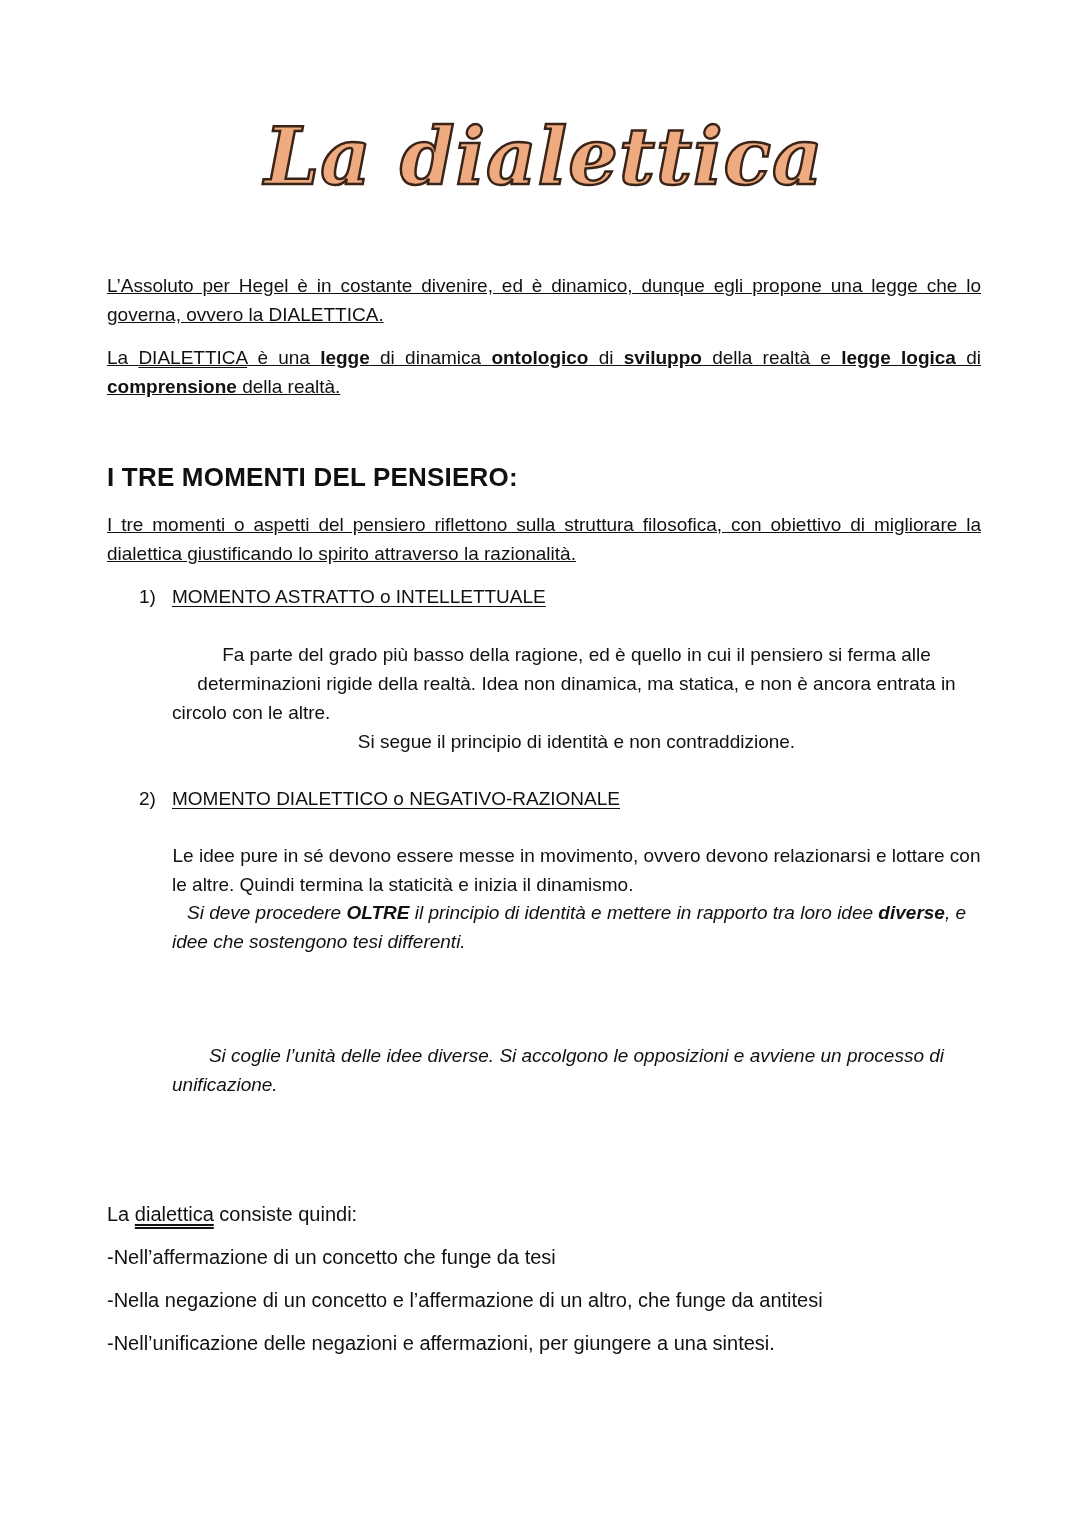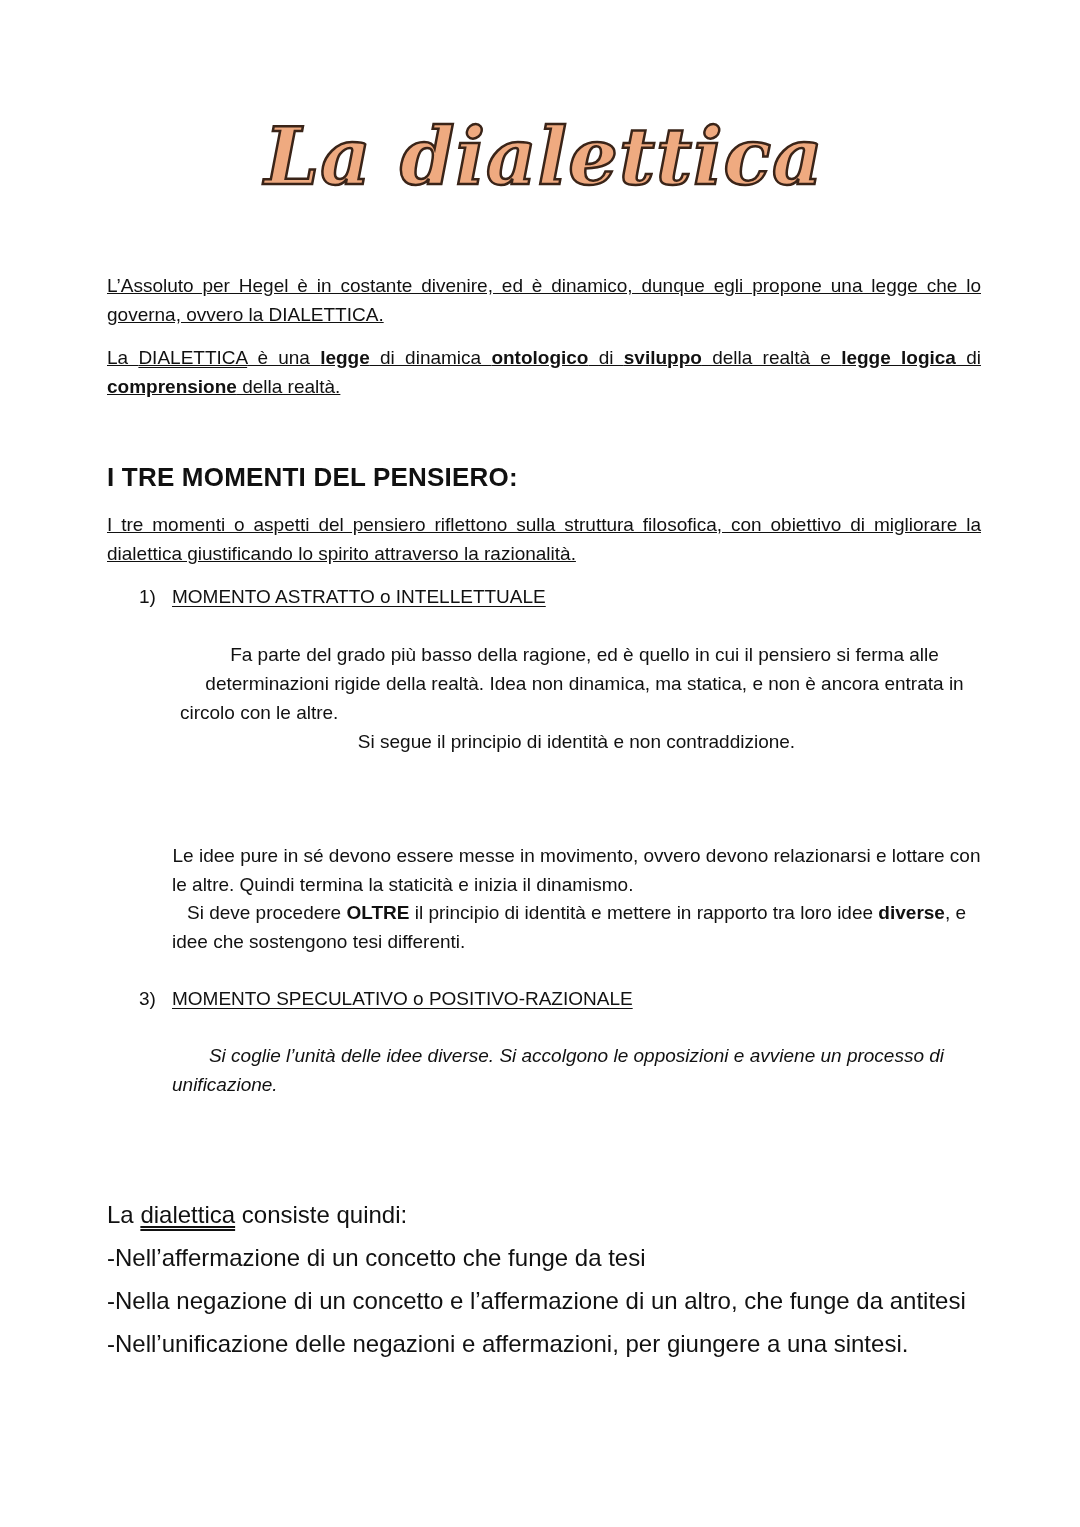--- a/index.html
+++ b/index.html
@@ -71,21 +71,21 @@
       font-size: 19px;
       line-height: 29px;
     }
     .item-num {
       display: inline-block;
       width: 33px;
     }
     .line {
       position: absolute;
       left: 103px;
-      font-size: 24px;
+      font-size: 20px;
       line-height: 29px;
       white-space: nowrap;
     }
   </style>
 </head>
 <body>
 
 <div class="page">
 
   <div class="title">La dialettica</div>
@@ -96,31 +96,31 @@
     <span>La </span><span class="u">DIALETTICA</span><span> è una </span><b>legge</b><span> di dinamica </span><b>ontologico</b><span> di </span><b>sviluppo</b><span> della realtà e </span><b>legge logica</b><span> di </span><b>comprensione</b><span> della realtà.</span>
   </div>
 
   <div class="heading">I TRE MOMENTI DEL PENSIERO:</div>
 
   <div class="block justify" style="top:510px;">I tre momenti o aspetti del pensiero riflettono sulla struttura filosofica, con obiettivo di migliorare la dialettica giustificando lo spirito attraverso la razionalità.</div>
 
   <div class="item-head" style="top:582px;">
     <span class="item-num">1)</span><span class="u">MOMENTO ASTRATTO o INTELLETTUALE</span>
   </div>
-  <div class="indent justify" style="top:640px;margin-left:8px;">Fa parte del grado più basso della ragione, ed è quello in cui il pensiero si ferma alle determinazioni rigide della realtà. Idea non dinamica, ma statica, e non è ancora entrata in circolo con le altre.</div>
+  <div class="indent justify" style="top:640px;">Fa parte del grado più basso della ragione, ed è quello in cui il pensiero si ferma alle determinazioni rigide della realtà. Idea non dinamica, ma statica, e non è ancora entrata in circolo con le altre.</div>
   <div class="indent" style="top:727px;">Si segue il principio di identità e non contraddizione.</div>
 
+  <div class="item-head" style="top:784px;">
+    <span class="item-num">2)</span><span class="u">MOMENTO DIALETTICO o NEGATIVO-RAZIONALE</span>
+  </div>
   <div class="indent justify" style="top:841px;">Le idee pure in sé devono essere messe in movimento, ovvero devono relazionarsi e lottare con le altre. Quindi termina la staticità e inizia il dinamismo.</div>
-  <div class="indent justify" style="top:898px;">
+  <div class="indent justify" style="top:898px;font-style:italic;">
     <span>Si deve procedere </span><b>OLTRE</b><span> il principio di identità e mettere in rapporto tra loro idee </span><b>diverse</b><span>, e idee che sostengono tesi differenti.</span>
   </div>
 
-  <div class="item-head" style="top:984px;">
-    <span class="item-num">3)</span><span class="u">MOMENTO SPECULATIVO o POSITIVO-RAZIONALE</span>
-  </div>
   <div class="indent justify" style="top:1041px;font-style:italic;">Si coglie l’unità delle idee diverse. Si accolgono le opposizioni e avviene un processo di unificazione.</div>
 
   <div class="line" style="top:1200px;">
     <span>La </span><span class="uu">dialettica</span><span> consiste quindi:</span>
   </div>
   <div class="line" style="top:1243px;">-Nell’affermazione di un concetto che funge da tesi</div>
   <div class="line" style="top:1286px;">-Nella negazione di un concetto e l’affermazione di un altro, che funge da antitesi</div>
   <div class="line" style="top:1329px;">-Nell’unificazione delle negazioni e affermazioni, per giungere a una sintesi.</div>
 
 </div>

